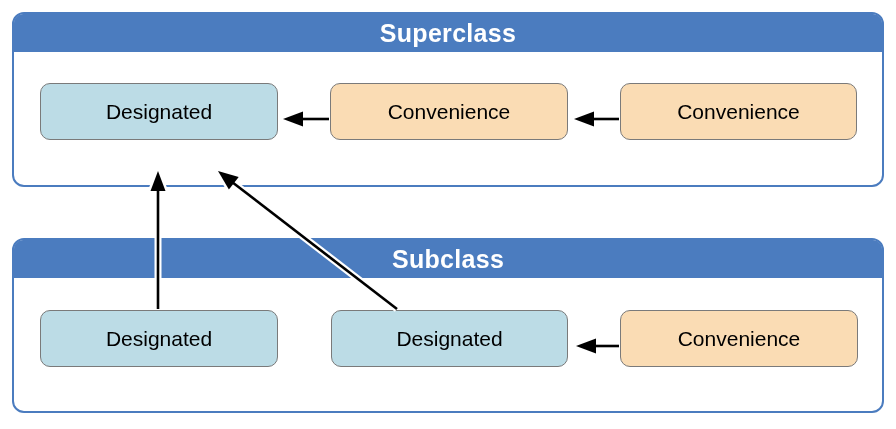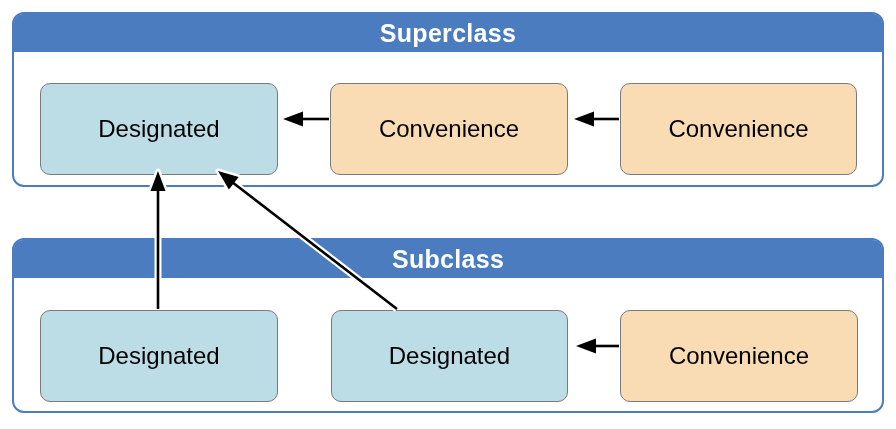--- a/index.html
+++ b/index.html
@@ -45,27 +45,27 @@
     justify-content: center;
   }
   .panel-title {
     color: var(--title-text);
     font-size: 25px;
     font-weight: bold;
     letter-spacing: 0.3px;
   }
   .box {
     position: absolute;
-    height: 92px;
+    height: 57px;
     border: 1.5px solid var(--box-border-gray);
     border-radius: 10px;
     display: flex;
     align-items: center;
     justify-content: center;
-    font-size: 24px;
+    font-size: 21px;
     color: var(--label-text);
   }
   .designated  { background: var(--designated-fill); }
   .convenience { background: var(--convenience-fill); text-align: right; }
 
   .sup-designated    { left: 40px;  top: 83px;  width: 238px; }
   .sup-convenience-1 { left: 330px; top: 83px;  width: 238px; }
   .sup-convenience-2 { left: 620px; top: 83px;  width: 237px; }
   .sub-designated-l  { left: 40px;  top: 310px; width: 238px; }
   .sub-designated-m  { left: 331px; top: 310px; width: 237px; }

